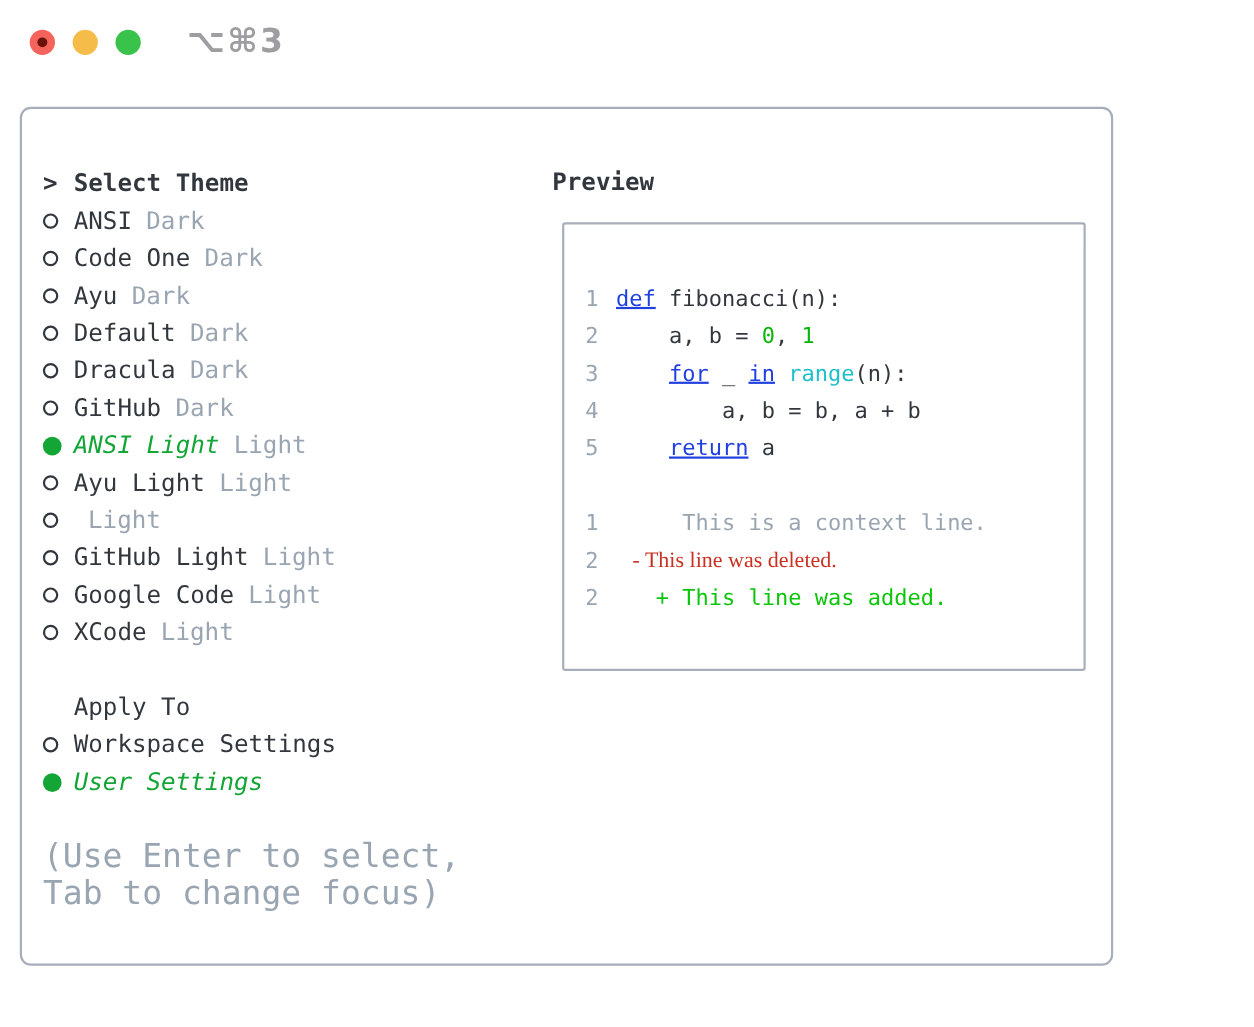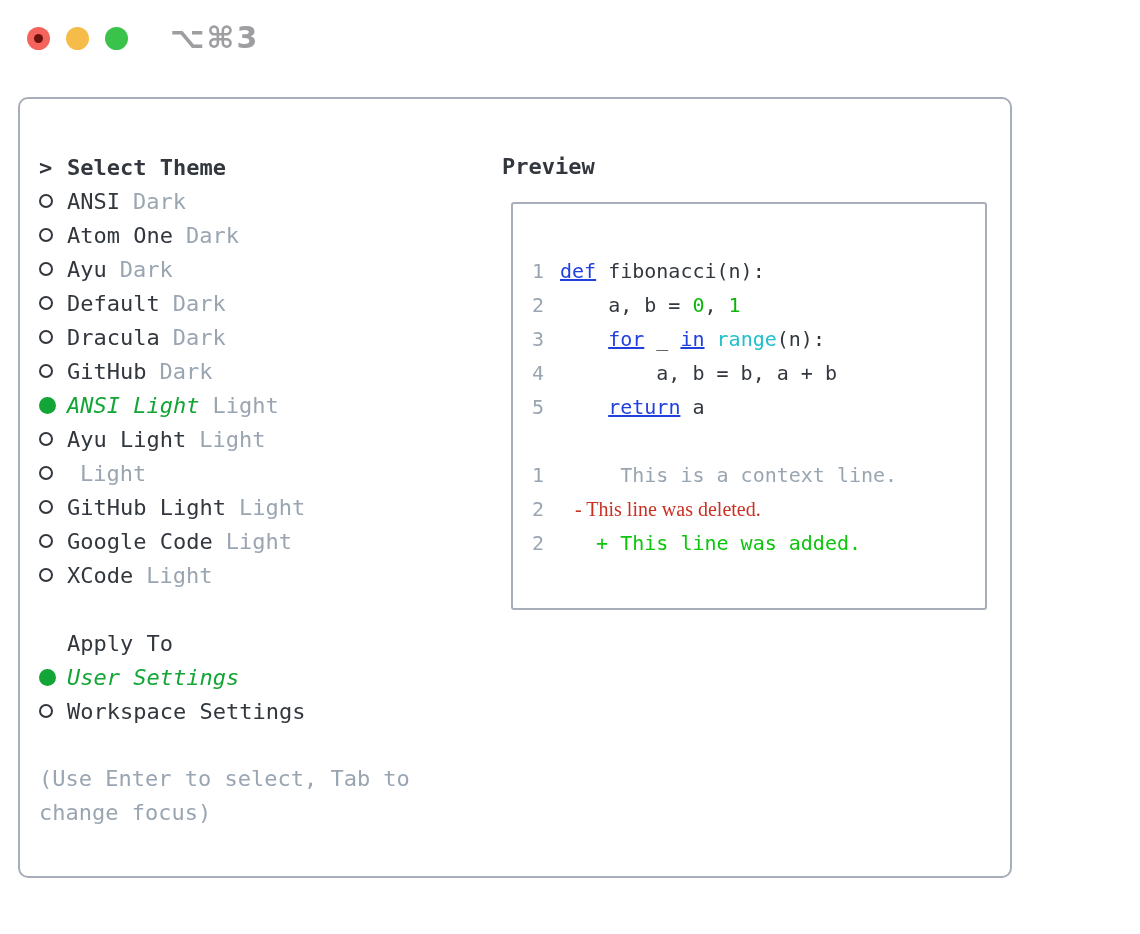--- a/index.html
+++ b/index.html
@@ -33,21 +33,21 @@
   .row{display:flex;align-items:center;height:34px;font-size:22px;color:var(--fg,#32373e);}
   .bullet{width:28px;display:flex;align-items:center;flex:none;}
   .dot{width:14px;height:14px;border:2px solid var(--fg,#32373e);border-radius:50%;box-sizing:border-box;}
   .dot.sel{width:17px;height:17px;border:none;background:var(--uigreen,#13a535);}
   .caret{width:28px;flex:none;font-weight:bold;}
   .hdr{font-weight:bold;}
   .label{white-space:pre;}
   .label.green{color:var(--uigreen,#13a535);font-style:italic;}
   .variant{color:var(--muted,#9aa5b2);margin-left:13px;white-space:pre;}
   .spacer{height:34px;}
-  .hint{width:420px;font-size:22px;line-height:34px;color:var(--muted,#9aa5b2);}
+  .hint{width:420px;font-size:30px;line-height:34px;color:var(--muted,#9aa5b2);}
   
   .preview-title{
     position:absolute;left:482px;top:51px;height:34px;line-height:34px;
     font-size:22px;font-weight:bold;color:var(--fg,#32373e);text-align:center;
   }
   .preview-box{
     position:absolute;left:491px;top:103px;width:476px;height:408px;
     border:2px solid var(--border,#a8aeb9);border-radius:3px;box-sizing:border-box;
     padding:50px 0 0 19px;background:#fff;overflow:hidden;
   }
@@ -85,21 +85,21 @@
             <span class="bullet">
               <span class="dot"></span>
             </span>
             <span class="label">ANSI</span>
             <span class="variant">Dark</span>
           </div>
           <div class="row">
             <span class="bullet">
               <span class="dot"></span>
             </span>
-            <span class="label">Atom One</span>
+            <span class="label">Code One</span>
             <span class="variant">Dark</span>
           </div>
           <div class="row">
             <span class="bullet">
               <span class="dot"></span>
             </span>
             <span class="label">Ayu</span>
             <span class="variant">Dark</span>
           </div>
           <div class="row">
@@ -169,29 +169,29 @@
       <div class="spacer"></div>
 
       <div class="row">
         <span class="bullet"></span>
         <span class="label">Apply To</span>
       </div>
 
       <div>
           <div class="row">
             <span class="bullet">
+              <span class="dot"></span>
+            </span>
+            <span class="label">Workspace Settings</span>
+          </div>
+          <div class="row">
+            <span class="bullet">
               <span class="dot sel"></span>
             </span>
             <span class="label green">User Settings</span>
-          </div>
-          <div class="row">
-            <span class="bullet">
-              <span class="dot"></span>
-            </span>
-            <span class="label">Workspace Settings</span>
           </div>
         </div>
 
       <div class="spacer"></div>
 
       <div class="hint">(Use Enter to select, Tab to change focus)</div>
     </div>
 
     <div class="preview-title">Preview</div>
 

